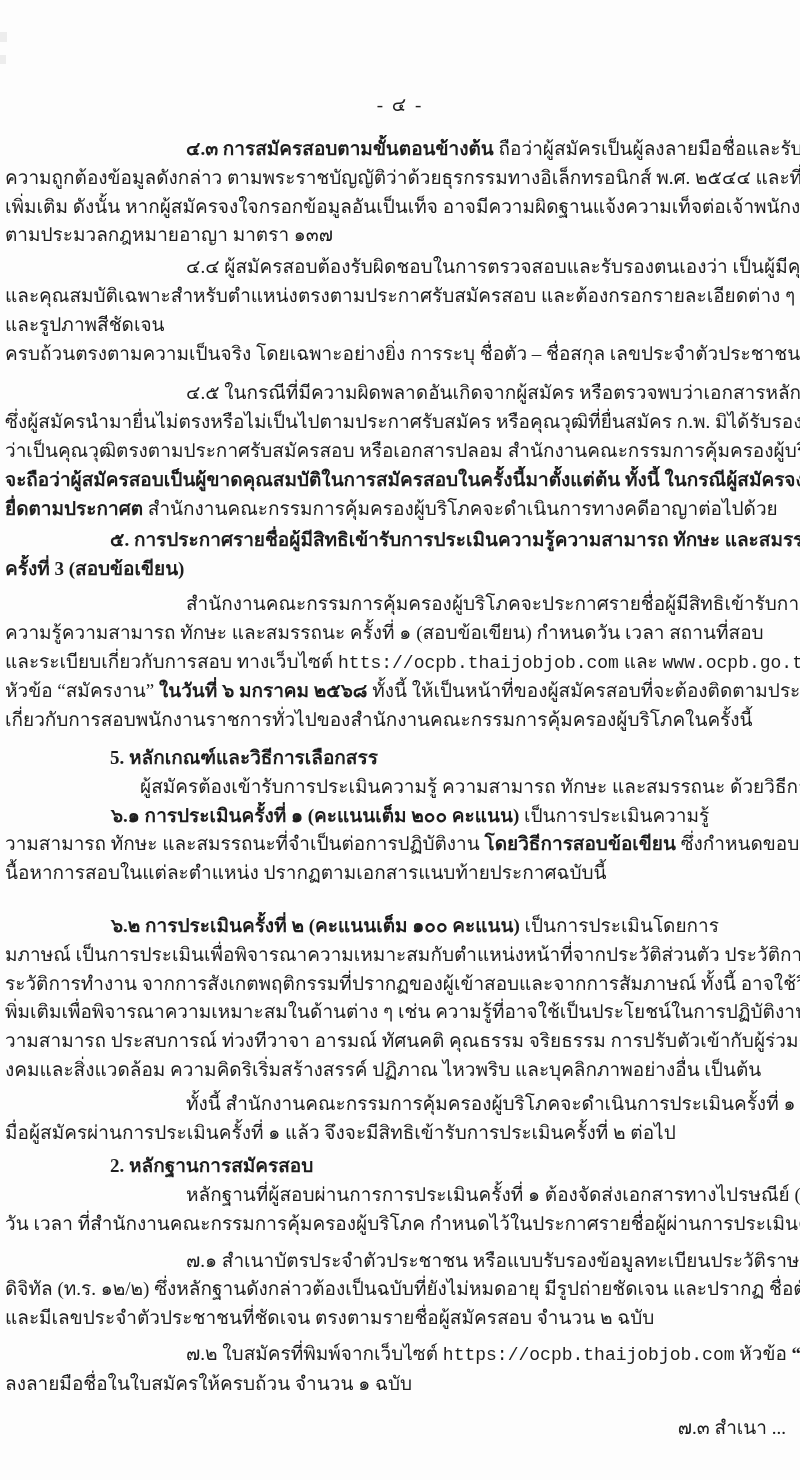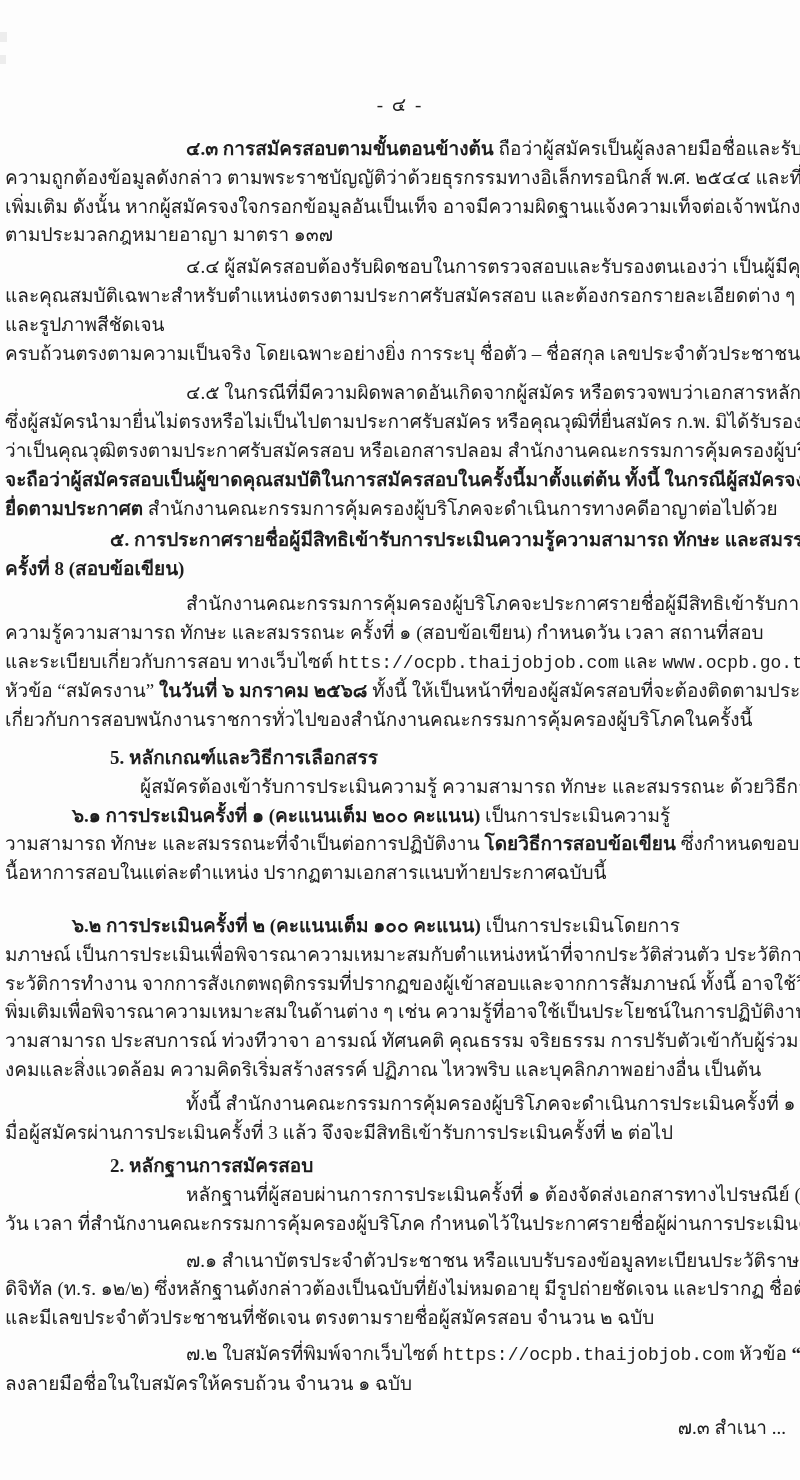--- a/index.html
+++ b/index.html
@@ -23,21 +23,21 @@
   .doc-lines { margin-top: 0; }
   .line {
     font-size: 19px;
     line-height: 28.8px;
     white-space: nowrap;
     overflow: hidden;
   }
   
   .m0    { padding-left: 5px;   }   
   .item  { padding-left: 186px; }   
-  .sub   { padding-left: 72px; }   
+  .sub   { padding-left: 111px; }   
   .intro { padding-left: 140px; }   
   .sec   { padding-left: 110px; font-weight: 700; }
   .r     { text-align: right;   padding-right: 14px; padding-left: 0; }
   .bold  { font-weight: 700; }
   .latin { font-family: Liberation Mono, monospace; font-size: 18px; }
   
   .speck { position: absolute; background: #ededed; }
   .speck1 { left: 0; top: 32px;  width: 7px; height: 10px; }
   .speck2 { left: 0; top: 55px;  width: 6px; height: 9px;  }
 </style>
@@ -58,39 +58,39 @@
       <div class="line item" style="margin-top: 3px;"><span class="">๔.๔ ผู้สมัครสอบต้องรับผิดชอบในการตรวจสอบและรับรองตนเองว่า เป็นผู้มีคุณสมบัติทั่วไป</span></div>
       <div class="line m0"><span class="">และคุณสมบัติเฉพาะสำหรับตำแหน่งตรงตามประกาศรับสมัครสอบ และต้องกรอกรายละเอียดต่าง ๆ ให้ถูกต้อง</span></div>
       <div class="line m0"><span class="">และรูปภาพสีชัดเจน</span></div>
       <div class="line m0"><span class="">ครบถ้วนตรงตามความเป็นจริง โดยเฉพาะอย่างยิ่ง การระบุ ชื่อตัว – ชื่อสกุล เลขประจำตัวประชาชน</span></div>
       <div class="line item" style="margin-top: 11px;"><span class="">๔.๕ ในกรณีที่มีความผิดพลาดอันเกิดจากผู้สมัคร หรือตรวจพบว่าเอกสารหลักฐาน</span></div>
       <div class="line m0"><span class="">ซึ่งผู้สมัครนำมายื่นไม่ตรงหรือไม่เป็นไปตามประกาศรับสมัคร หรือคุณวุฒิที่ยื่นสมัคร ก.พ. มิได้รับรอง</span></div>
       <div class="line m0"><span class="">ว่าเป็นคุณวุฒิตรงตามประกาศรับสมัครสอบ หรือเอกสารปลอม สำนักงานคณะกรรมการคุ้มครองผู้บริโภค</span></div>
       <div class="line m0"><span class="bold ">จะถือว่าผู้สมัครสอบเป็นผู้ขาดคุณสมบัติในการสมัครสอบในครั้งนี้มาตั้งแต่ต้น ทั้งนี้ ในกรณีผู้สมัครจงใจ</span></div>
       <div class="line m0"><span class="bold ">ยื่ดตามประกาศต </span><span class="">สำนักงานคณะกรรมการคุ้มครองผู้บริโภคจะดำเนินการทางคดีอาญาต่อไปด้วย</span></div>
       <div class="line sec" style="margin-top: 3px;"><span class="">๕. การประกาศรายชื่อผู้มีสิทธิเข้ารับการประเมินความรู้ความสามารถ ทักษะ และสมรรถนะ</span></div>
-      <div class="line m0"><span class="bold ">ครั้งที่ 8 (สอบข้อเขียน)</span></div>
+      <div class="line m0"><span class="bold ">ครั้งที่ 3 (สอบข้อเขียน)</span></div>
       <div class="line item" style="margin-top: 6px;"><span class="">สำนักงานคณะกรรมการคุ้มครองผู้บริโภคจะประกาศรายชื่อผู้มีสิทธิเข้ารับการประเมิน</span></div>
       <div class="line m0"><span class="">ความรู้ความสามารถ ทักษะ และสมรรถนะ ครั้งที่ ๑ (สอบข้อเขียน) กำหนดวัน เวลา สถานที่สอบ</span></div>
       <div class="line m0"><span class="">และระเบียบเกี่ยวกับการสอบ ทางเว็บไซต์ </span><span class="latin">htts://ocpb.thaijobjob.com</span><span class=""> และ </span><span class="latin">www.ocpb.go.th</span></div>
       <div class="line m0"><span class="">หัวข้อ “สมัครงาน” </span><span class="bold ">ในวันที่ ๖ มกราคม ๒๕๖๘</span><span class="">  ทั้งนี้ ให้เป็นหน้าที่ของผู้สมัครสอบที่จะต้องติดตามประกาศต่าง ๆ</span></div>
       <div class="line m0"><span class="">เกี่ยวกับการสอบพนักงานราชการทั่วไปของสำนักงานคณะกรรมการคุ้มครองผู้บริโภคในครั้งนี้</span></div>
       <div class="line sec" style="margin-top: 9px;"><span class="">5. หลักเกณฑ์และวิธีการเลือกสรร</span></div>
       <div class="line intro"><span class="">ผู้สมัครต้องเข้ารับการประเมินความรู้ ความสามารถ ทักษะ และสมรรถนะ ด้วยวิธีการประเมิน ดังนี้</span></div>
       <div class="line sub"><span class="bold ">๖.๑ การประเมินครั้งที่ ๑ (คะแนนเต็ม ๒๐๐ คะแนน) </span><span class="">เป็นการประเมินความรู้</span></div>
       <div class="line m0"><span class="">วามสามารถ ทักษะ และสมรรถนะที่จำเป็นต่อการปฏิบัติงาน </span><span class="bold ">โดยวิธีการสอบข้อเขียน</span><span class=""> ซึ่งกำหนดขอบเขต</span></div>
       <div class="line m0"><span class="">นื้อหาการสอบในแต่ละตำแหน่ง ปรากฏตามเอกสารแนบท้ายประกาศฉบับนี้</span></div>
       <div class="line sub" style="margin-top: 24px;"><span class="bold ">๖.๒ การประเมินครั้งที่ ๒ (คะแนนเต็ม ๑๐๐ คะแนน) </span><span class="">เป็นการประเมินโดยการ</span></div>
       <div class="line m0"><span class="">มภาษณ์ เป็นการประเมินเพื่อพิจารณาความเหมาะสมกับตำแหน่งหน้าที่จากประวัติส่วนตัว ประวัติการศึกษา</span></div>
       <div class="line m0"><span class="">ระวัติการทำงาน จากการสังเกตพฤติกรรมที่ปรากฏของผู้เข้าสอบและจากการสัมภาษณ์ ทั้งนี้ อาจใช้วิธีการอื่นใด</span></div>
       <div class="line m0"><span class="">พิ่มเติมเพื่อพิจารณาความเหมาะสมในด้านต่าง ๆ เช่น ความรู้ที่อาจใช้เป็นประโยชน์ในการปฏิบัติงานในหน้าที่</span></div>
       <div class="line m0"><span class="">วามสามารถ ประสบการณ์ ท่วงทีวาจา อารมณ์ ทัศนคติ คุณธรรม จริยธรรม การปรับตัวเข้ากับผู้ร่วมงาน</span></div>
       <div class="line m0"><span class="">งคมและสิ่งแวดล้อม ความคิดริเริ่มสร้างสรรค์ ปฏิภาณ ไหวพริบ และบุคลิกภาพอย่างอื่น เป็นต้น</span></div>
       <div class="line item" style="margin-top: 5px;"><span class="">ทั้งนี้ สำนักงานคณะกรรมการคุ้มครองผู้บริโภคจะดำเนินการประเมินครั้งที่ ๑ ก่อน และ</span></div>
-      <div class="line m0"><span class="">มื่อผู้สมัครผ่านการประเมินครั้งที่ 3 แล้ว จึงจะมีสิทธิเข้ารับการประเมินครั้งที่ ๒ ต่อไป</span></div>
+      <div class="line m0"><span class="">มื่อผู้สมัครผ่านการประเมินครั้งที่ ๑ แล้ว จึงจะมีสิทธิเข้ารับการประเมินครั้งที่ ๒ ต่อไป</span></div>
       <div class="line sec" style="margin-top: 5px;"><span class="">2. หลักฐานการสมัครสอบ</span></div>
       <div class="line item"><span class="">หลักฐานที่ผู้สอบผ่านการการประเมินครั้งที่ ๑ ต้องจัดส่งเอกสารทางไปรษณีย์ (ต้องจัดส่งภายใน</span></div>
       <div class="line m0"><span class="">วัน เวลา ที่สำนักงานคณะกรรมการคุ้มครองผู้บริโภค กำหนดไว้ในประกาศรายชื่อผู้ผ่านการประเมินครั้งที่ ๑) ดังนี้</span></div>
       <div class="line item" style="margin-top: 8px;"><span class="">๗.๑ สำเนาบัตรประจำตัวประชาชน หรือแบบรับรองข้อมูลทะเบียนประวัติราษฎรด้วยระบบ</span></div>
       <div class="line m0"><span class="">ดิจิทัล (ท.ร. ๑๒/๒) ซึ่งหลักฐานดังกล่าวต้องเป็นฉบับที่ยังไม่หมดอายุ มีรูปถ่ายชัดเจน และปรากฏ ชื่อตัว – ชื่อสกุล</span></div>
       <div class="line m0"><span class="">และมีเลขประจำตัวประชาชนที่ชัดเจน ตรงตามรายชื่อผู้สมัครสอบ จำนวน ๒ ฉบับ</span></div>
       <div class="line item" style="margin-top: 7px;"><span class="">๗.๒ ใบสมัครที่พิมพ์จากเว็บไซต์ </span><span class="latin">https://ocpb.thaijobjob.com</span><span class=""> หัวข้อ </span><span class="bold ">“พิมพ์ใบสมัคร”</span></div>
       <div class="line m0"><span class="">ลงลายมือชื่อในใบสมัครให้ครบถ้วน จำนวน ๑ ฉบับ</span></div>
       <div class="line r" style="margin-top: 15px;"><span class="">๗.๓ สำเนา ...</span></div>
     </div>

